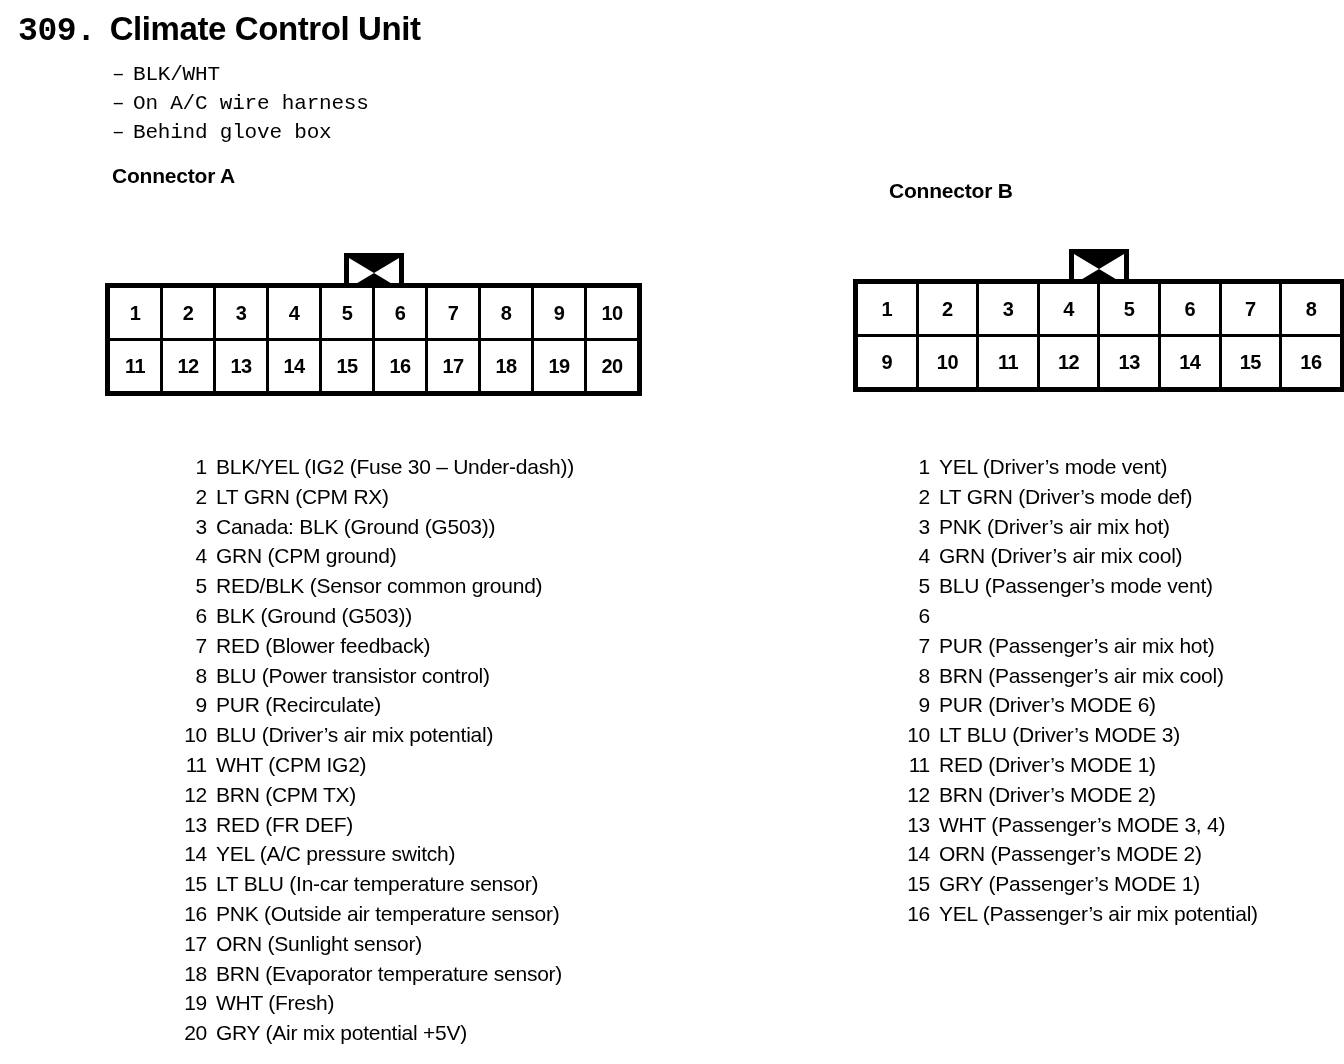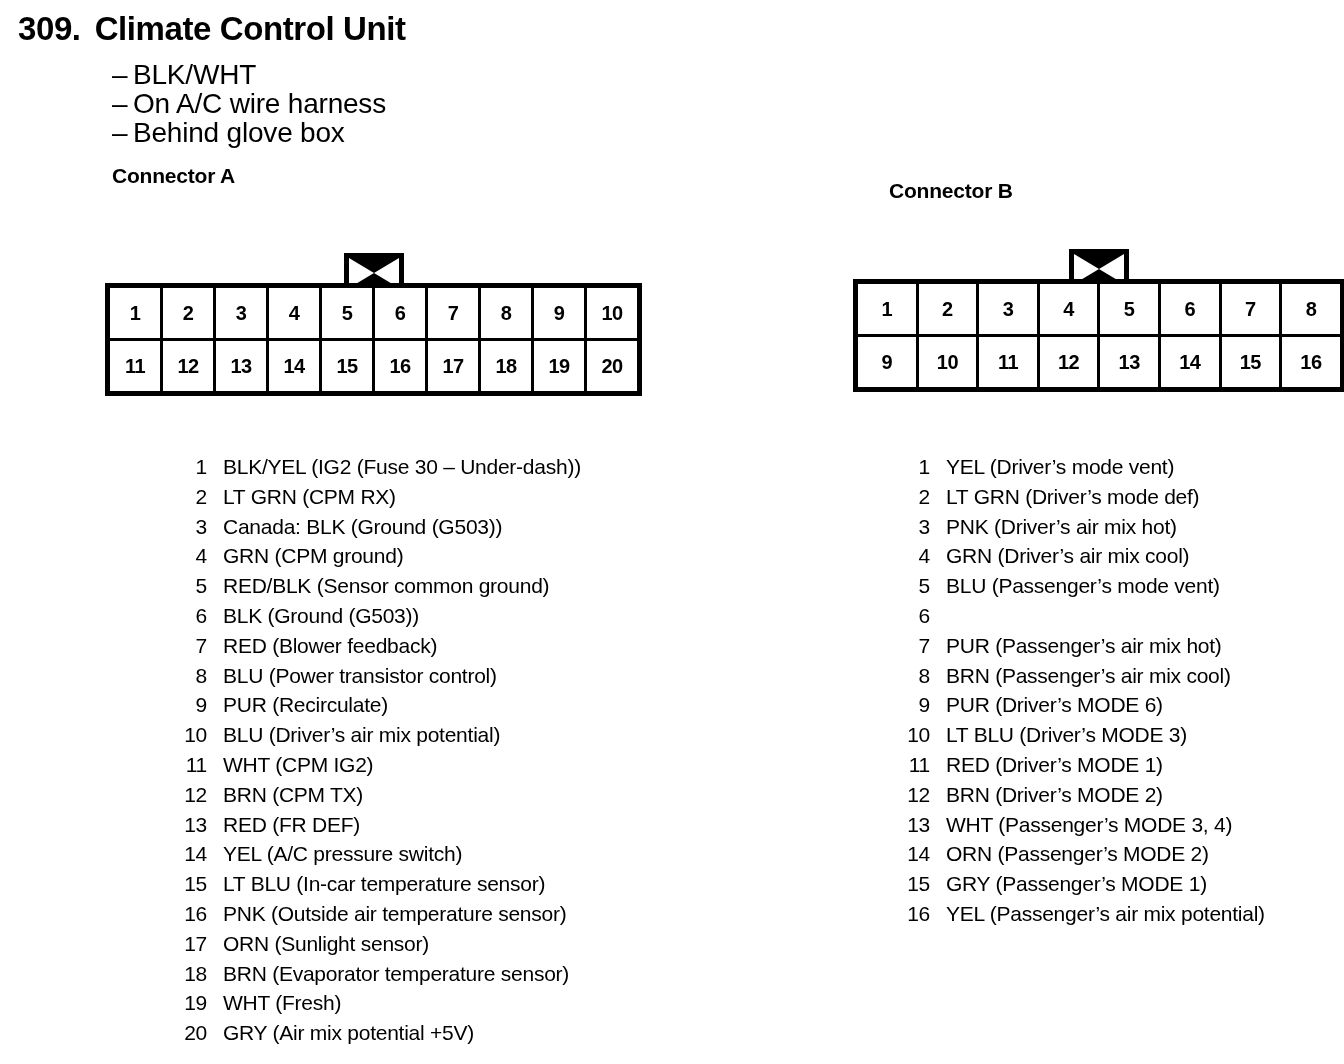--- a/index.html
+++ b/index.html
@@ -22,32 +22,34 @@
     position: absolute;
     left: 18px;
     top: 10px;
     font-size: 33px;
     font-weight: bold;
     letter-spacing: -0.4px;
     white-space: nowrap;
   }
   #page-title .num {
     margin-right: 14px;
+    font-family: Liberation Mono, monospace;
   }
 
   #subtitle-list {
     position: absolute;
     left: 112px;
     top: 60px;
   }
   .subtitle-line {
-    font-size: 28px;
+    font-size: 21px;
     line-height: 29px;
     white-space: nowrap;
     letter-spacing: -0.2px;
+    font-family: Liberation Mono, monospace;
   }
   .subtitle-line .dash {
     display: inline-block;
     width: 21px;
   }
 
   
   .connector-heading {
     position: absolute;
     font-size: 21px;
@@ -114,21 +116,21 @@
     line-height: 29.8px;
     white-space: nowrap;
     letter-spacing: -0.25px;
   }
   .pin-entry .pin-num {
     width: 27px;
     text-align: right;
     flex: 0 0 auto;
   }
   .pin-entry .pin-desc {
-    margin-left: 16px;
+    margin-left: 9px;
     text-align: center;
   }
 </style>
 </head>
 <body>
 
 <div id="page-title">
   <span class="num">309.</span><span>Climate Control Unit</span>
 </div>
 

